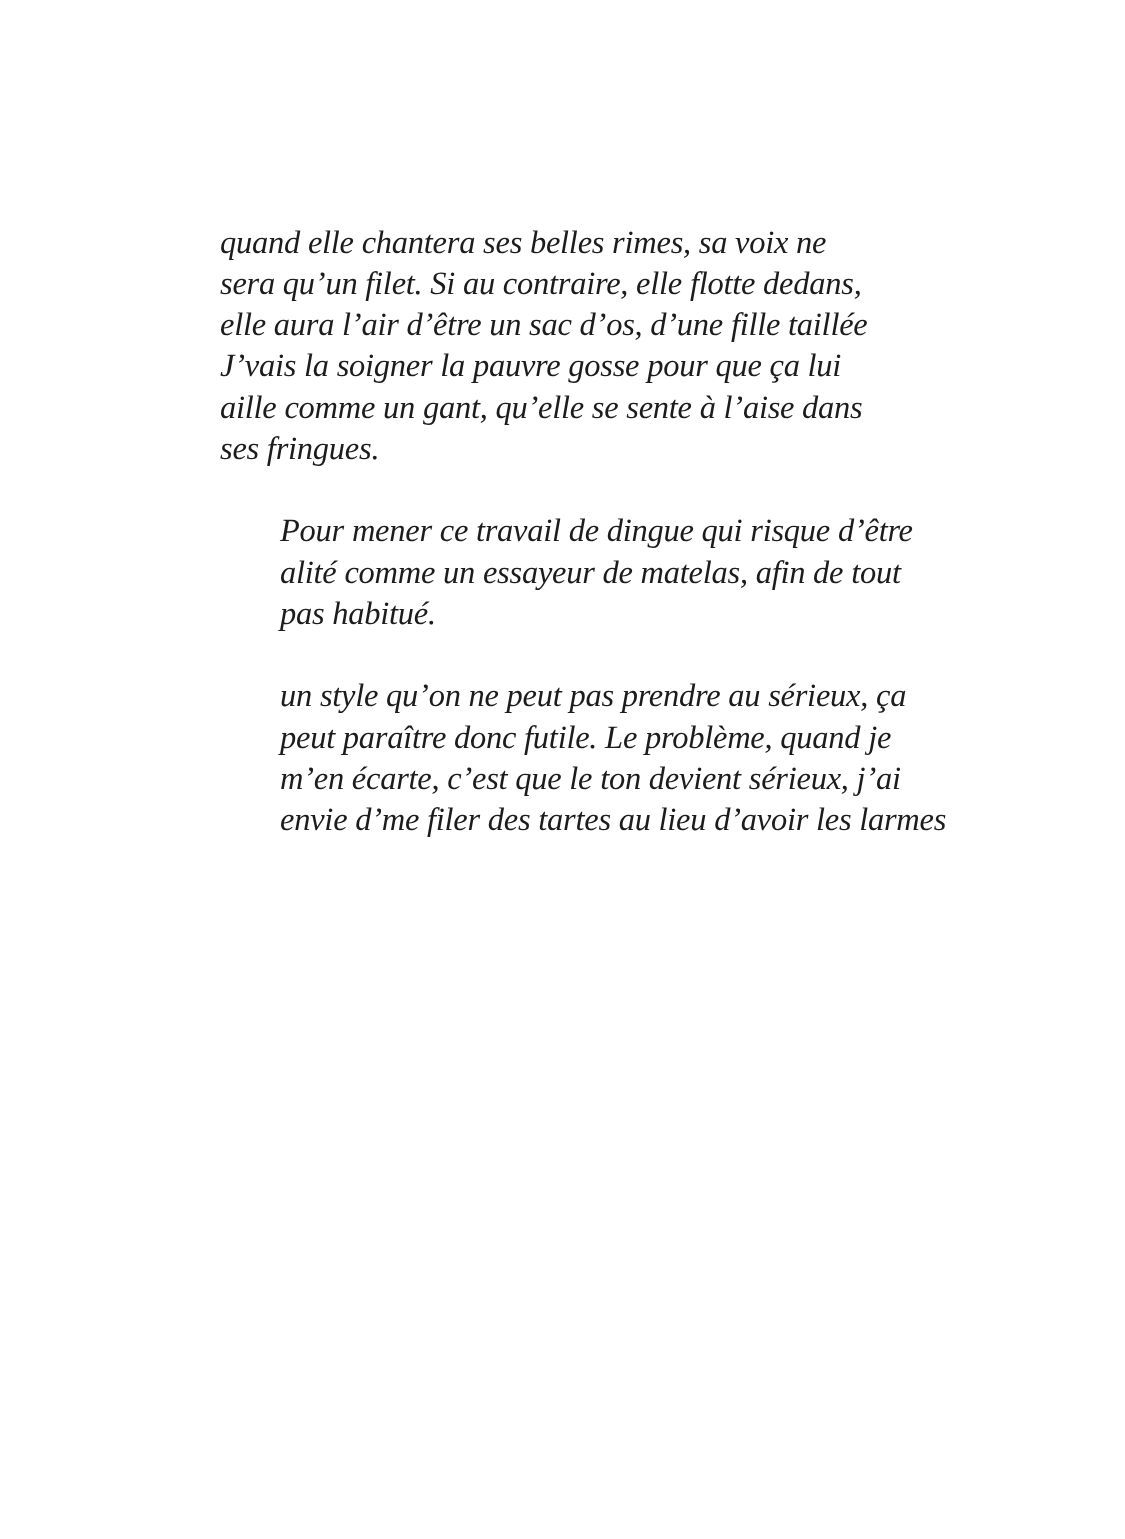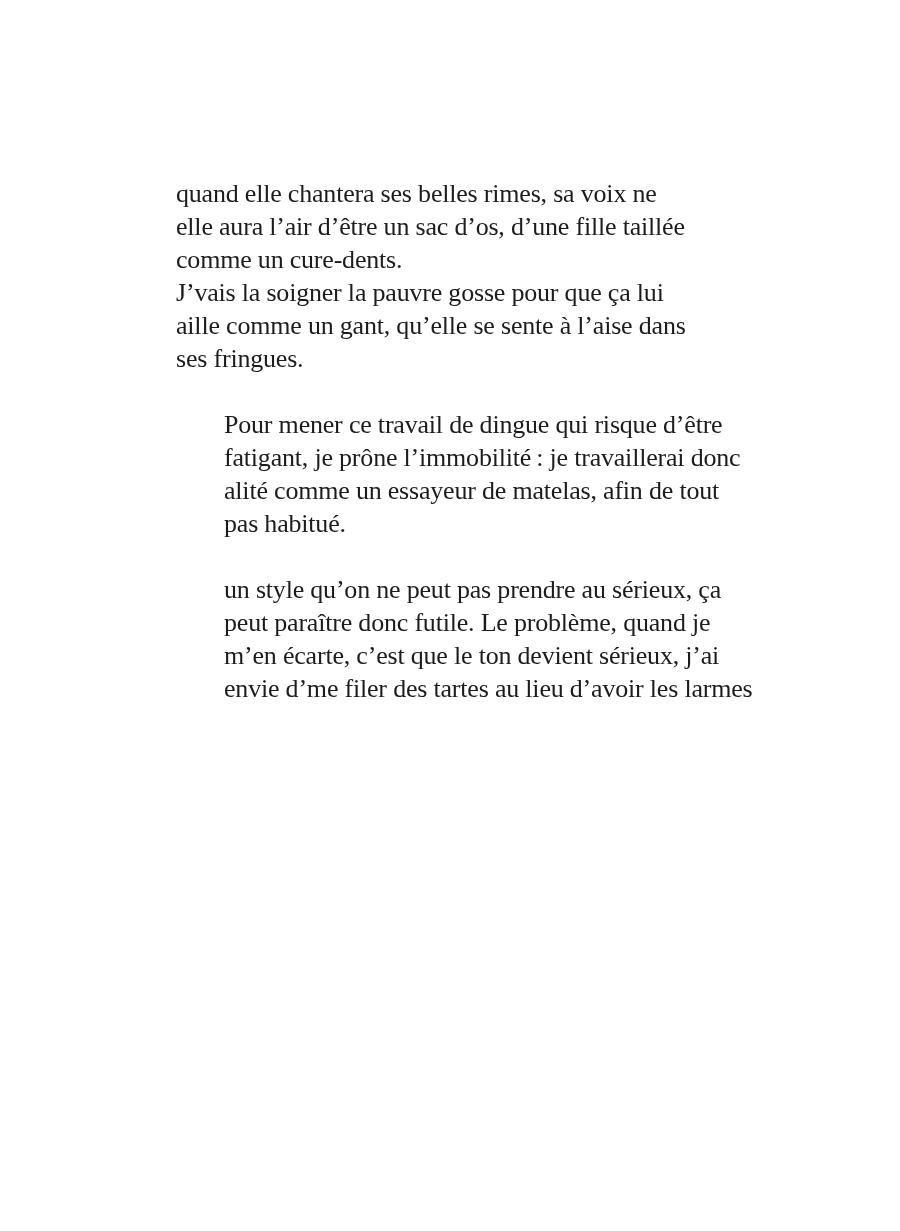--- a/index.html
+++ b/index.html
@@ -19,48 +19,47 @@
   }
   .text-block {
     position: absolute;
     left: 176px;
     top: 177px;
     width: 600px;
     font-size: 26px;
     line-height: 33px;
     letter-spacing: -0.2px;
   }
-  .para { margin: 0; }
+  .para { margin: 0; font-style: italic; }
   .para.gap { margin-top: 33px; margin-left: 48px; }
   .line {
     display: block;
     white-space: nowrap;
   }
 </style>
 </head>
 <body>
 
 <div class="page">
   <div class="text-block">
 
     <p class="para">
       <span class="line">quand elle chantera ses belles rimes, sa voix ne</span>
+      <span class="line">sera qu’un filet. Si au contraire, elle flotte dedans,</span>
       <span class="line">elle aura l’air d’être un sac d’os, d’une fille taillée</span>
-      <span class="line">comme un cure-dents.</span>
     </p>
 
     <p class="para">
       <span class="line">J’vais la soigner la pauvre gosse pour que ça lui</span>
       <span class="line">aille comme un gant, qu’elle se sente à l’aise dans</span>
       <span class="line">ses fringues.</span>
     </p>
 
     <p class="para gap">
       <span class="line">Pour mener ce travail de dingue qui risque d’être</span>
-      <span class="line">fatigant, je prône l’immobilité : je travaillerai donc</span>
       <span class="line">alité comme un essayeur de matelas, afin de tout</span>
       <span class="line">pas habitué.</span>
     </p>
 
     <p class="para gap">
       <span class="line">un style qu’on ne peut pas prendre au sérieux, ça</span>
       <span class="line">peut paraître donc futile. Le problème, quand je</span>
       <span class="line">m’en écarte, c’est que le ton devient sérieux, j’ai</span>
       <span class="line">envie d’me filer des tartes au lieu d’avoir les larmes</span>
     </p>

